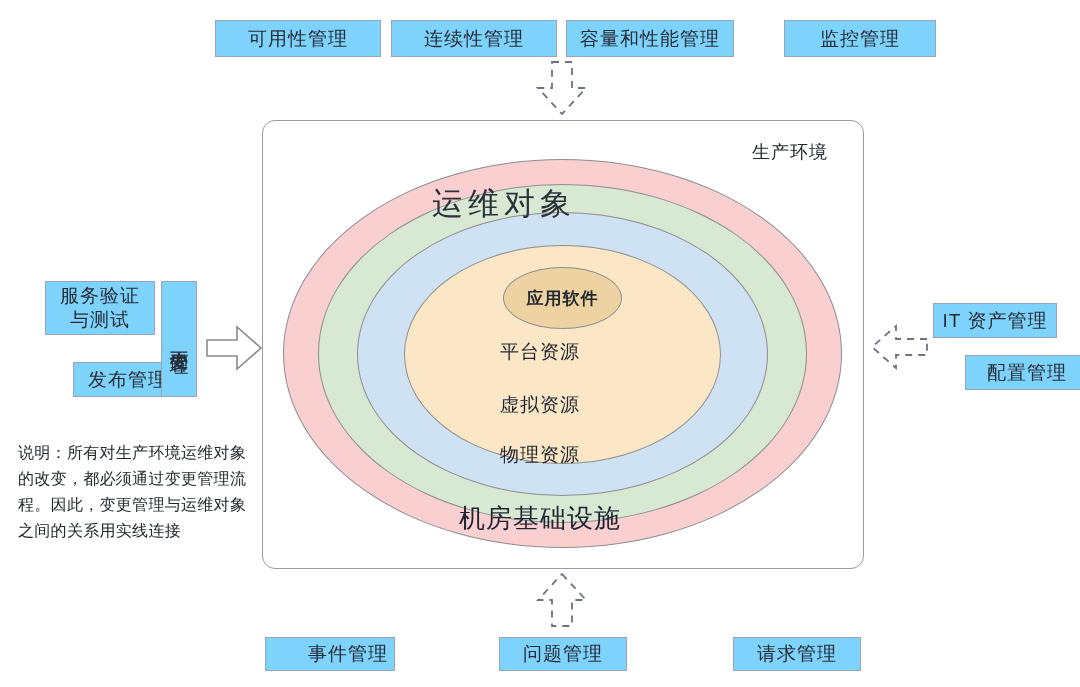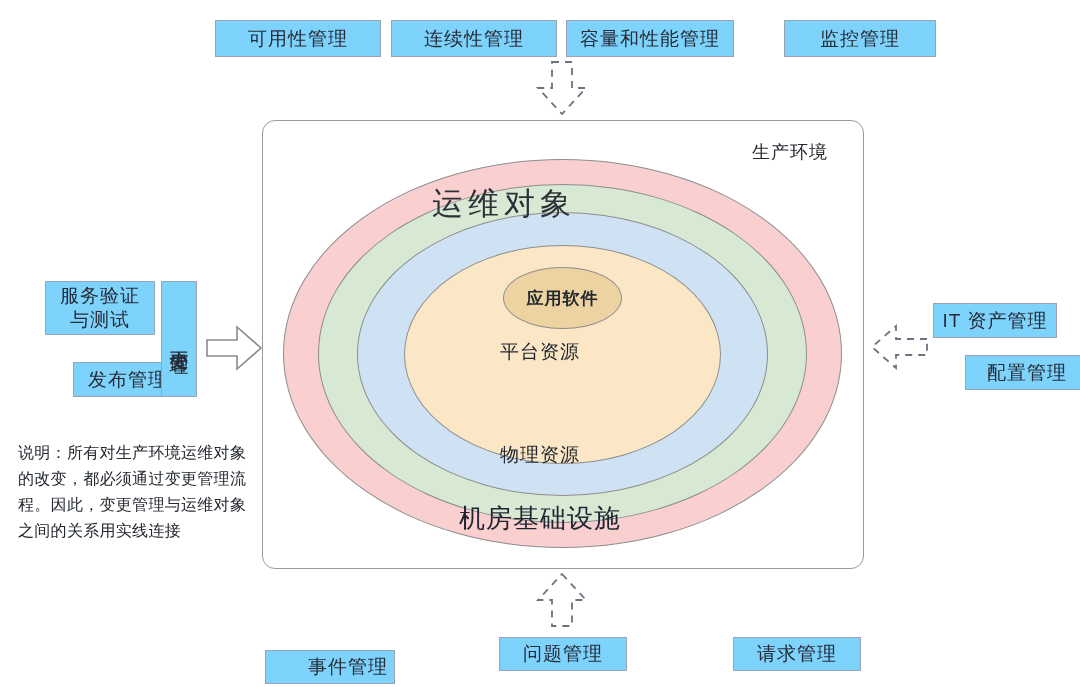--- a/index.html
+++ b/index.html
@@ -103,20 +103,21 @@
 
   <div class="ring" id="ring-1"></div>
   <div class="ring" id="ring-2"></div>
   <div class="ring" id="ring-3"></div>
   <div class="ring" id="ring-4"></div>
   <div class="ring" id="ring-5"></div>
 
   <div id="title-main">运维对象</div>
   <div id="lbl-app">应用软件</div>
   <div id="lbl-platform">平台资源</div>
+  <div id="lbl-virtual">虚拟资源</div>
   <div id="lbl-physical">物理资源</div>
   <div id="lbl-facility">机房基础设施</div>
 
   <div class="pbox" id="box-left-0" style="left:45px;top:281px;width:110px;height:54px;line-height:1.28;
               white-space:normal;text-align:center;padding:0 10px;">
     <span>服务验证与测试</span>
   </div>
   <div class="pbox" id="box-left-1" style="left:45px;top:362px;width:110px;height:35px;margin-left:28px;">
     <span>发布管理</span>
   </div>
@@ -138,21 +139,21 @@
   <svg class="arrow" id="arrow-right" style="left:869px;top:322px;" width="60" height="50" viewBox="0 0 60 50">
     <path d="M58 17 L27 17 L27 4 L3 25 L27 46 L27 33 L58 33 Z" fill="none" stroke="#6b7280" stroke-width="1.8" stroke-dasharray="7 6" stroke-linejoin="miter"></path>
   </svg>
 
   <div id="note">说明：所有对生产环境运维对象的改变，都必须通过变更管理流程。因此，变更管理与运维对象之间的关系用实线连接</div>
 
   <svg class="arrow" id="arrow-bottom" style="left:530px;top:572px;" width="64" height="56" viewBox="0 0 64 56">
     <path d="M32 2 L56 28 L42 28 L42 54 L22 54 L22 28 L8 28 Z" fill="none" stroke="#6b7280" stroke-width="1.8" stroke-dasharray="7 6" stroke-linejoin="miter"></path>
   </svg>
 
-  <div class="pbox" id="box-bottom-0" style="left:265px;top:650px;width:130px;height:34px;padding-left:36px;">
+  <div class="pbox" id="box-bottom-0" style="left:265px;top:637px;width:130px;height:34px;padding-left:36px;">
     <span>事件管理</span>
   </div>
   <div class="pbox" id="box-bottom-1" style="left:499px;top:637px;width:128px;height:34px;">
     <span>问题管理</span>
   </div>
   <div class="pbox" id="box-bottom-2" style="left:733px;top:637px;width:128px;height:34px;">
     <span>请求管理</span>
   </div>
 
 </div>

